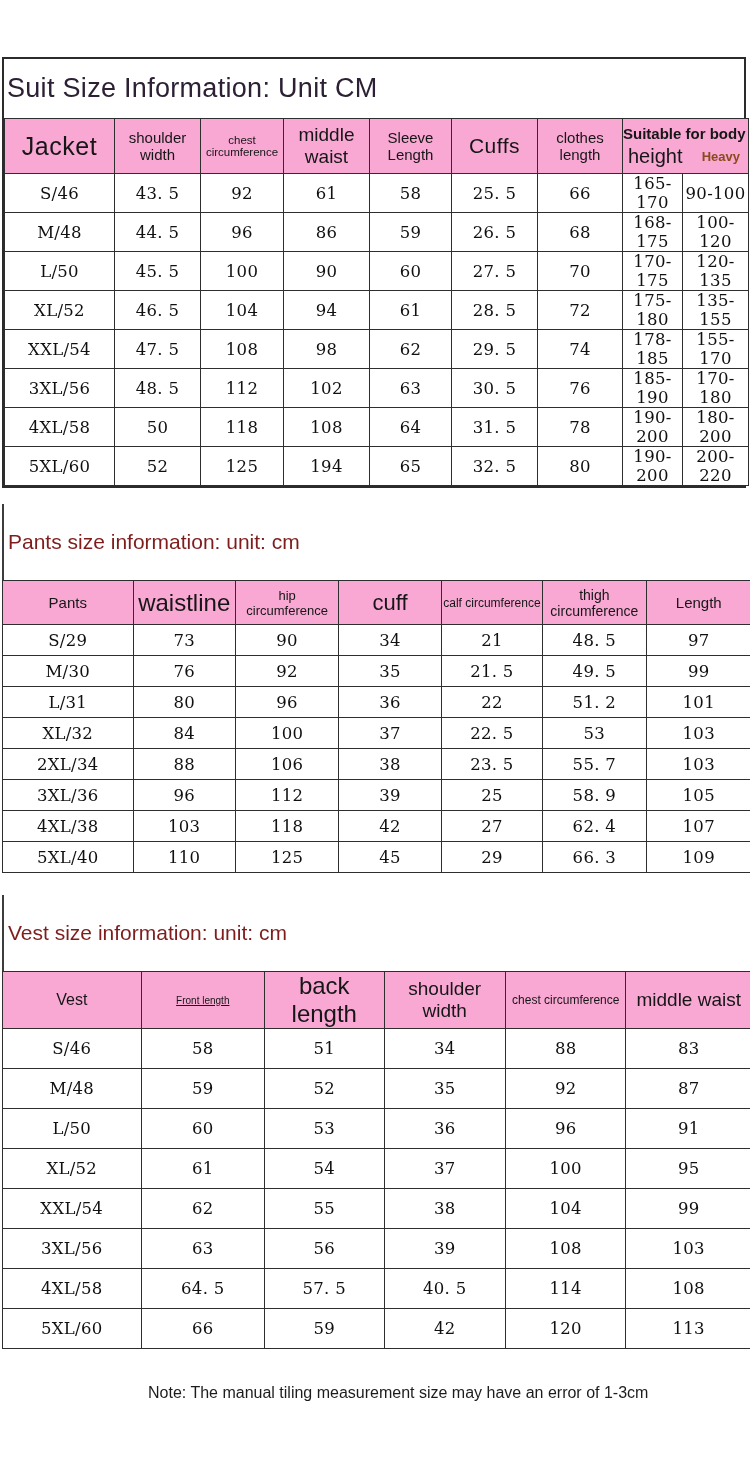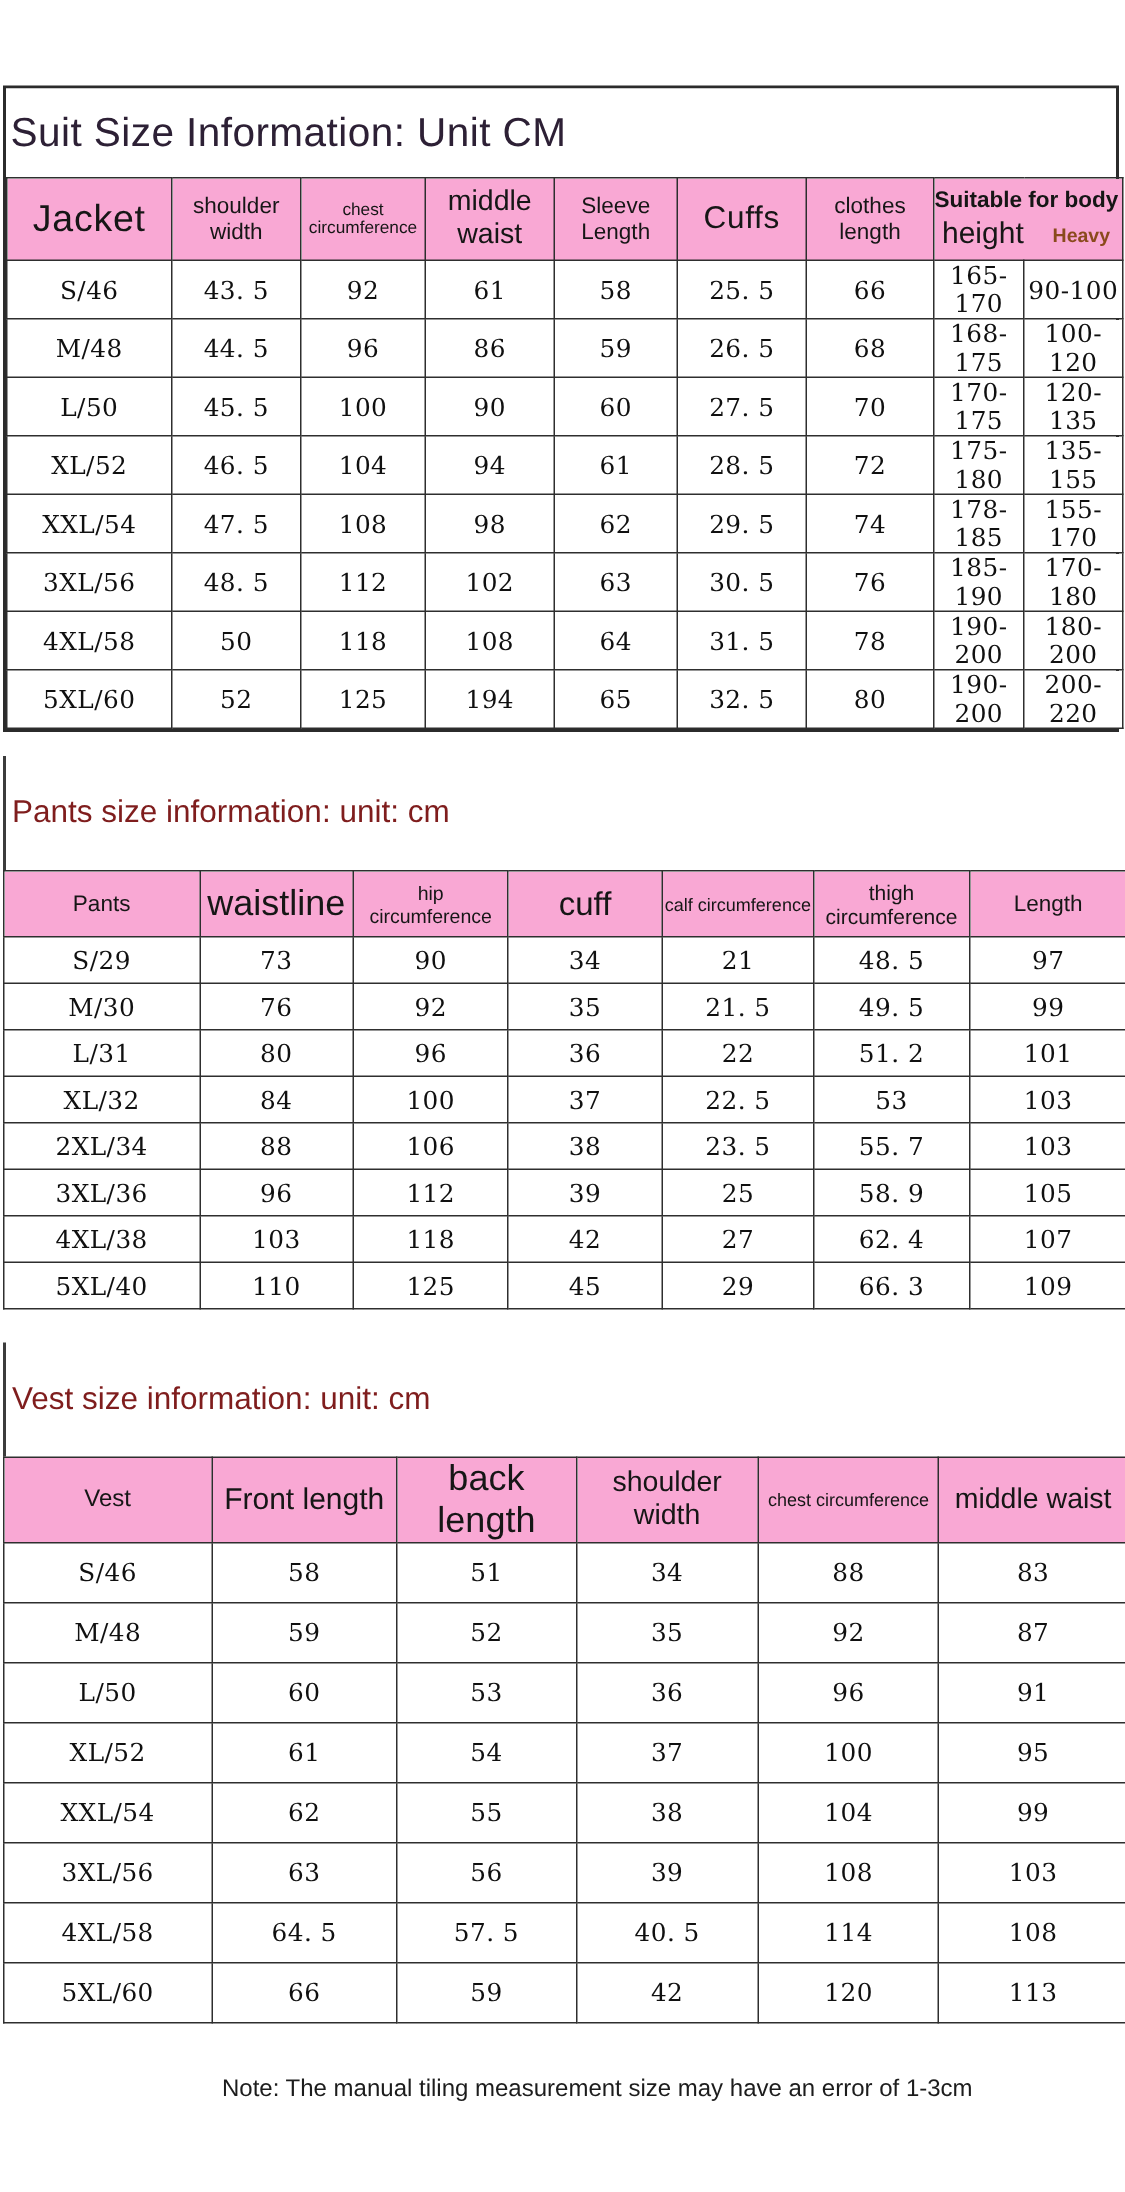--- a/index.html
+++ b/index.html
@@ -51,21 +51,21 @@
   .pants td{height:30px;}
   .h-20{font-size:24px;}
   .h-13{font-size:13px;}
   .h-cuff{font-size:22px;}
   .h-12{font-size:12px;}
   .h-14{font-size:14px;}
   
   .vest th{height:51px;}
   .vest td{height:39px;}
   .h-16{font-size:16px;}
-  .h-145{font-size:20px;}
+  .h-145{font-size:10px;text-decoration:underline;}
   .pl10{padding-left:10px;}
   
   .note{
     margin:30px 0 0 148px;font-size:16px;line-height:27px;color:#1c1c1c;
   }
 </style>
 </head>
 <body>
 
 <section class="jacket-section">

